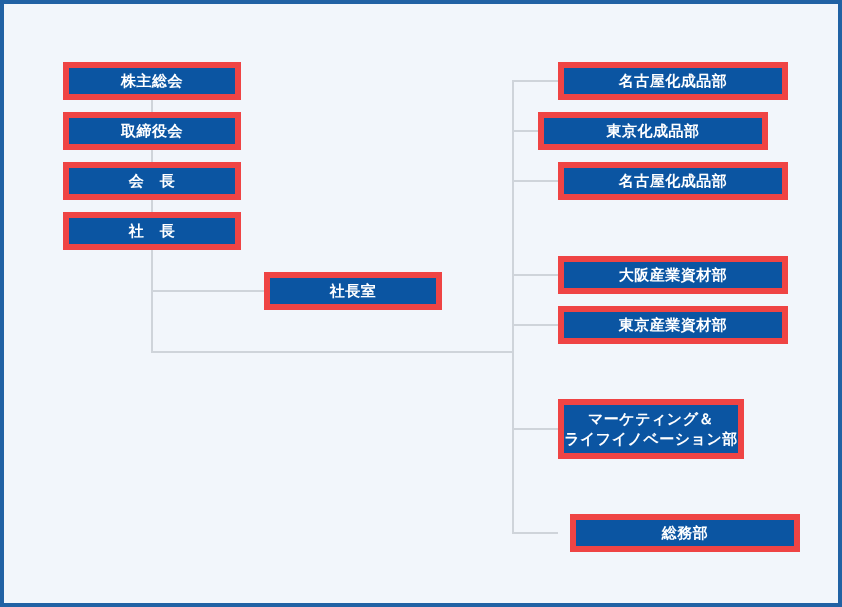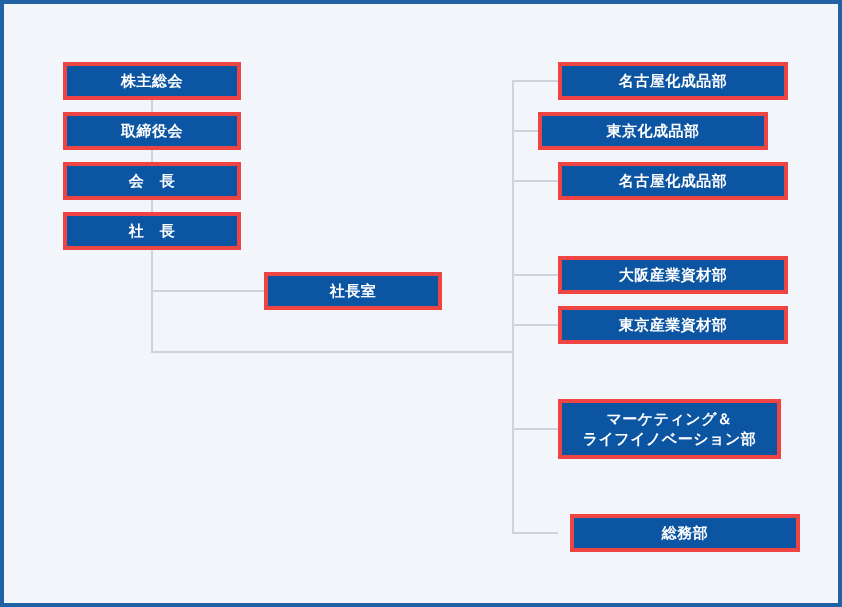--- a/index.html
+++ b/index.html
@@ -14,21 +14,21 @@
     box-sizing: border-box;
     border: 4px solid #2162a4;
     background: #f2f6fb;
     overflow: hidden;
     font-family: "Liberation Sans", "DejaVu Sans", sans-serif;
   }
   .node {
     position: absolute;
     box-sizing: border-box;
     background: #0b55a2;
-    border: 4px solid #ef4444;
+    border: 6px solid #ef4444;
     color: #ffffff;
     display: flex;
     align-items: center;
     justify-content: center;
     text-align: center;
     font-weight: bold;
     font-size: 15px;
     line-height: 1.35;
     letter-spacing: 0.5px;
     z-index: 3;
@@ -108,21 +108,21 @@
   </div>
 
   <div class="node" style="left:554px; top:252px; width:230px; height:38px;">
     <span class="label">大阪産業資材部</span>
   </div>
 
   <div class="node" style="left:554px; top:302px; width:230px; height:38px;">
     <span class="label">東京産業資材部</span>
   </div>
 
-  <div class="node two-line" style="left:554px; top:395px; width:223px; height:60px;">
+  <div class="node two-line" style="left:554px; top:395px; width:186px; height:60px;">
     <span class="label">マーケティング＆
 ライフイノベーション部</span>
   </div>
 
   <div class="node" style="left:566px; top:510px; width:230px; height:38px;">
     <span class="label">総務部</span>
   </div>
 
 </div>
 

